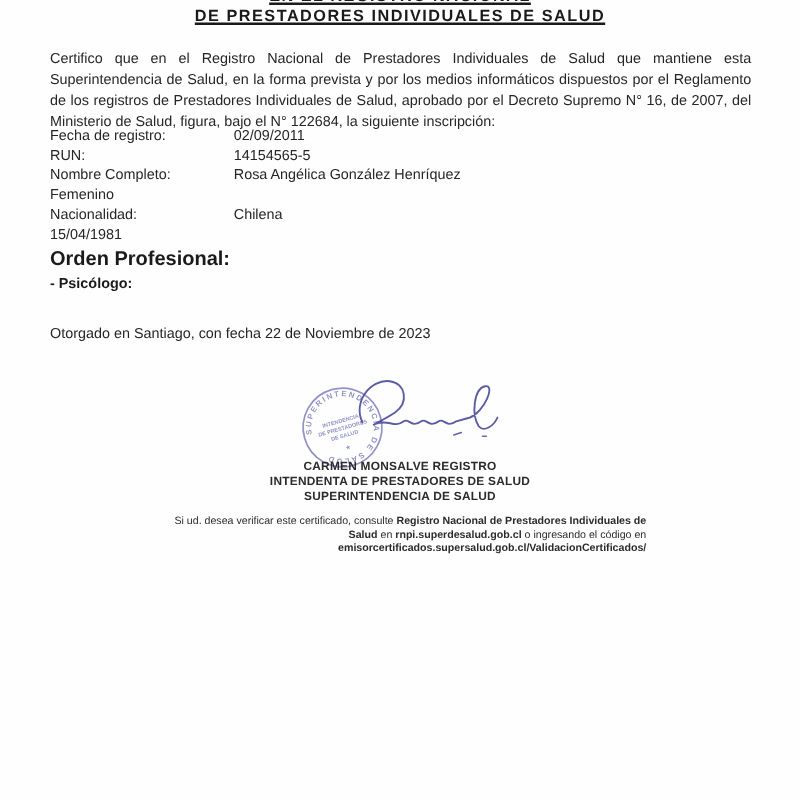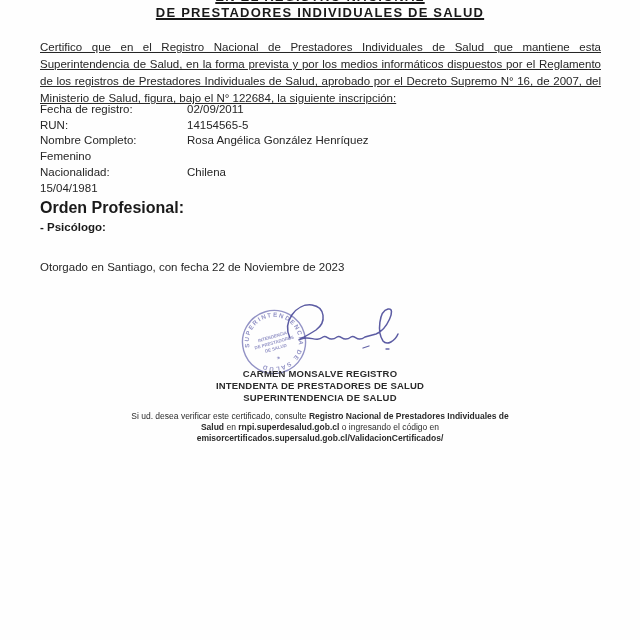--- a/index.html
+++ b/index.html
@@ -19,21 +19,21 @@
   }
   .title-block .uline{
     text-decoration:underline;
     text-decoration-thickness:1.5px;
     margin-top:38px;
   }
   
   .intro{
     position:absolute;left:40px;top:39px;width:561px;
     font-size:11.5px;line-height:17px;
-    text-align:justify;text-align-last:left;text-decoration:underline;
+    text-align:justify;text-align-last:left;
   }
   
   .fields{position:absolute;left:40px;top:102px;font-size:11.5px;line-height:15.7px;}
   .field-row{display:flex;}
   .field-label{width:147px;flex:0 0 147px;}
   .field-value{white-space:nowrap;}
   
   .orden-heading{position:absolute;left:40px;top:199px;font-size:16px;font-weight:bold;color:#1a1a1a;}
   .prof-title{position:absolute;left:40px;top:221px;font-size:11.5px;font-weight:bold;color:#1a1a1a;}
   .prof-detail{position:absolute;left:40px;top:236px;width:572px;font-size:11.5px;}
@@ -42,21 +42,21 @@
   .stamp-wrap{position:absolute;left:220px;top:298px;width:200px;height:82px;}
   
   .signatory{
     position:absolute;left:0;right:0;top:368px;
     text-align:center;font-weight:bold;font-size:9.5px;line-height:12px;
     color:#2b2b2b;letter-spacing:0.2px;
   }
   
   .verify{
     position:absolute;left:123px;top:411px;width:394px;
-    text-align:center;font-size:8.5px;line-height:10.8px;color:#2b2b2b;
+    text-align:right;font-size:8.5px;line-height:10.8px;color:#2b2b2b;
   }
   .verify .b{font-weight:bold;}
 </style>
 </head>
 <body>
 
 <div class="doc">
 
   <div class="title-block">
     <div><span class="uline">EN EL REGISTRO NACIONAL</span></div>

